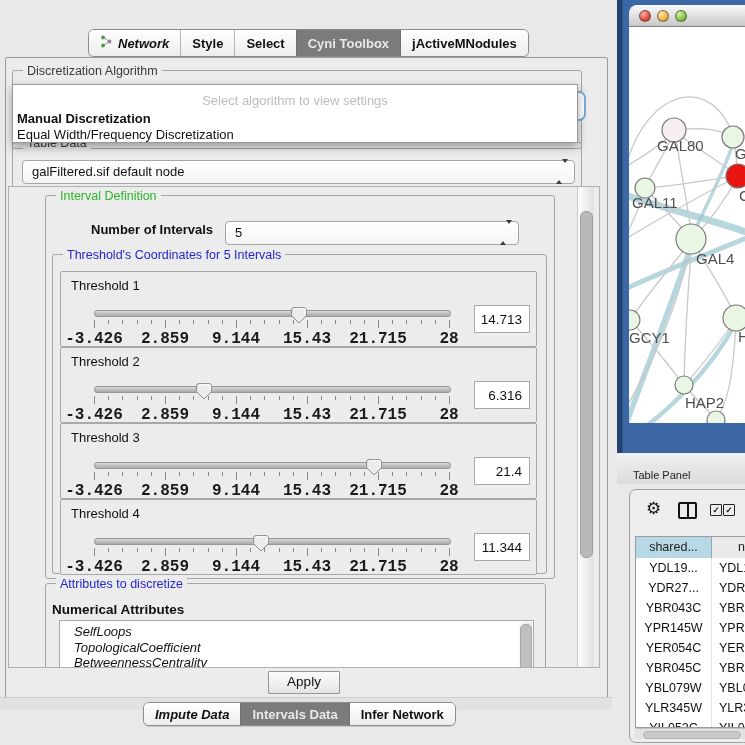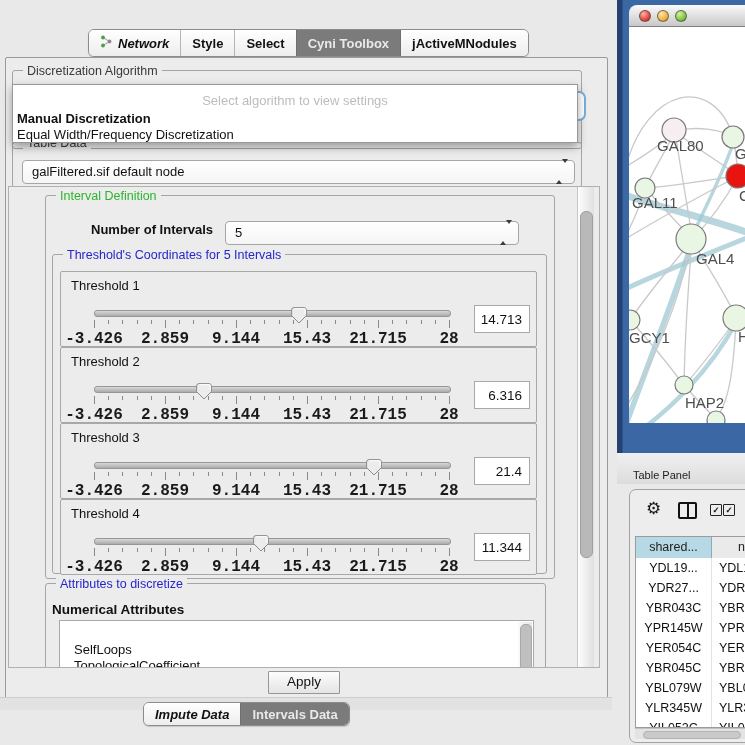--- a/index.html
+++ b/index.html
@@ -339,21 +339,21 @@
               <div class="valbox">11.344</div>
             </div>
           </div>
       </div>
     </div>
 
     <div class="group" style="left:36px;top:396px;width:499px;height:140px;background:#ececec;">
       <span class="group-title t-blue">Attributes to discretize</span>
       <span style="position:absolute;left:6px;top:18px;font-size:13.5px;font-weight:bold;color:#111;">Numerical Attributes</span>
       <div id="attr-list">
-        <div id="attr-items" style="padding-top:21px;">
+        <div id="attr-items" style="padding-top:3px;font-style:italic;">
             <div class="attr-item">SelfLoops</div>
             <div class="attr-item">TopologicalCoefficient</div>
             <div class="attr-item">BetweennessCentrality</div>
           </div>
         <div class="list-scroll">
             <div class="list-thumb"></div>
           </div>
       </div>
     </div>
 
@@ -364,20 +364,23 @@
 
   <div id="apply-btn">Apply</div>
 
   <div id="bottom-strip"></div>
   <div id="bottom-tabs">
       <div class="seg">
         <span>Impute Data</span>
       </div>
       <div class="seg sel">
         <span>Intervals Data</span>
+      </div>
+      <div class="seg">
+        <span>Infer Network</span>
       </div>
     </div>
 
   <div id="blue-frame"></div>
   <div id="mac-titlebar">
     <span class="light red"></span>
     <span class="light yellow"></span>
     <span class="light green"></span>
   </div>
   <div id="net-canvas">

